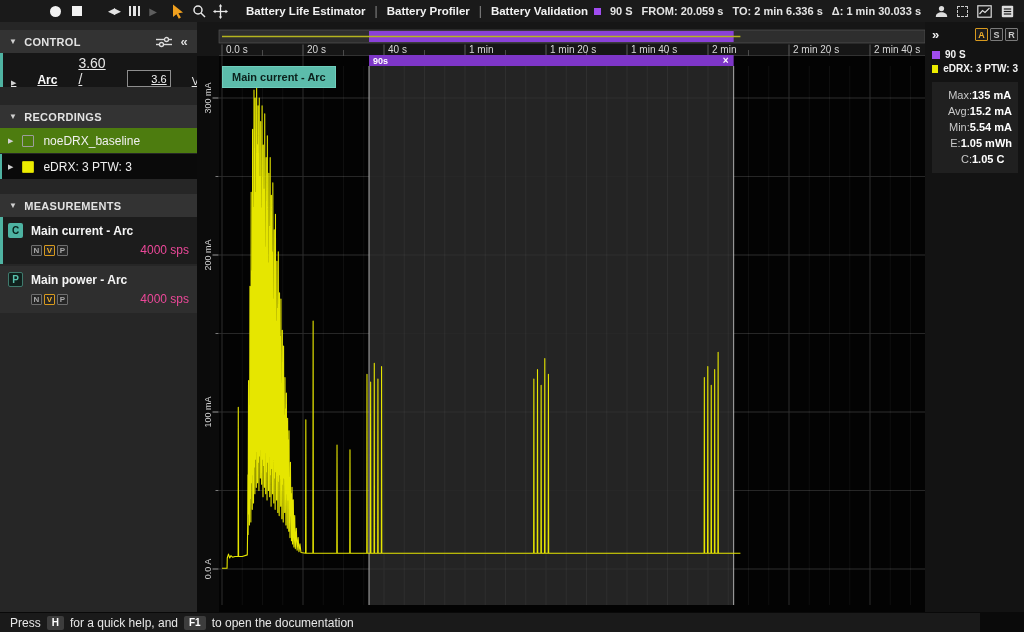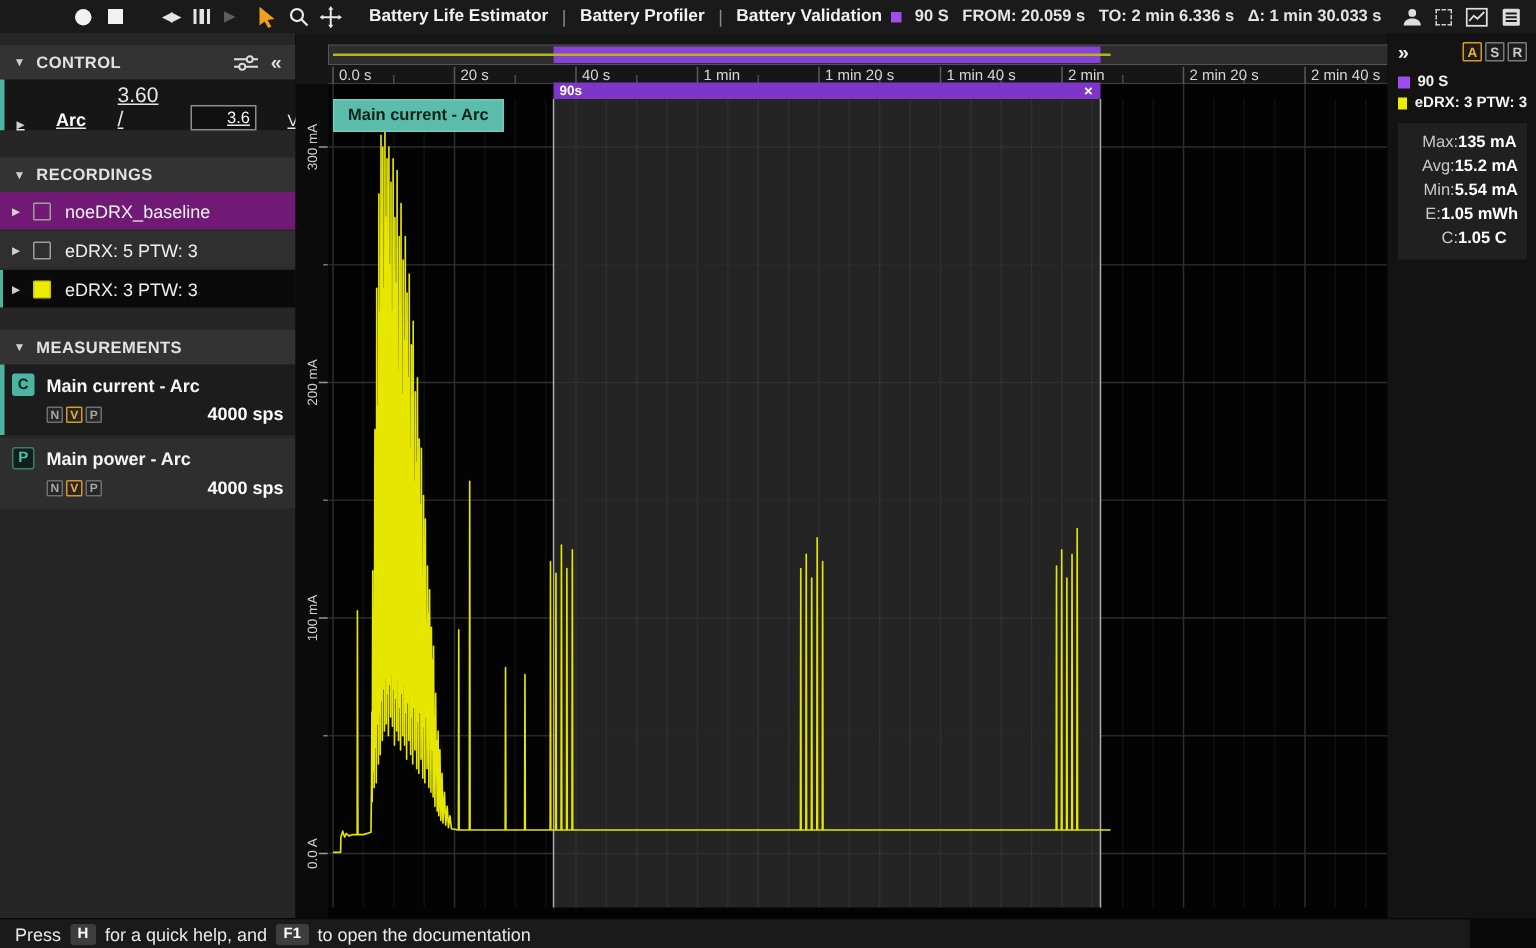--- a/index.html
+++ b/index.html
@@ -72,21 +72,21 @@
   .badge-p { background:#10201c; border:1px solid #3f7a6d; color:#57c0ac; }
   .meas-name { font-size:12px; font-weight:bold; color:#f5f5f5; }
   .meas-line2 { display:flex; align-items:center; margin-top:5px; padding-left:23px; }
   .nvp { display:flex; gap:2px; }
   .chipkey {
     min-width:11px; height:11px; padding:0 1px; border:1px solid #6e6e6e; color:#a8a8a8;
     font-size:8px; font-weight:bold; display:flex; align-items:center; justify-content:center;
     background:#262626; border-radius:1px;
   }
   .chipkey.active { border-color:#d89a1e; color:#f2b02a; }
-  .sps { margin-left:auto; font-size:12px; font-weight:bold; color:#ffffff; }
+  .sps { margin-left:auto; font-size:12px; font-weight:normal; color:#ec4899; }
   
   .chart { position:absolute; top:22px; left:197px; width:728px; height:590px; background:#0b0b0b; }
   .chart svg { display:block; }
   .series-chip {
     position:absolute; left:25px; top:44px; height:22px; padding:0 9px;
     background:#5cbcab; color:#0b211c; font-size:11px; font-weight:bold;
     display:flex; align-items:center; border:1px solid #6fcdbc;
   }
   
   .rightpanel {
@@ -213,29 +213,24 @@
     <svg class="icon-svg" width="15" height="15" viewBox="0 0 15 15">
       <path d="M5 2.4 A6 6 0 1 0 10 2.4" fill="none" stroke="#f2f2f2" stroke-width="1.6"></path>
       <line x1="7.5" y1="0.5" x2="7.5" y2="6.5" stroke="#f2f2f2" stroke-width="1.6"></line>
     </svg>
   </div>
   <div class="gap"></div>
   <div class="section-header">
     <span class="tri">▼</span>
     <span>RECORDINGS</span>
   </div>
-  <div class="rec-row" style="background:#701a75">
+  <div class="rec-row" style="background:#4d7c0f">
     <span class="tri" style="font-size:7px">▶</span>
     <span class="checkbox"></span>
     <span>noeDRX_baseline</span>
-  </div>
-  <div class="rec-row" style="background:#2f2f2f">
-    <span class="tri" style="font-size:7px">▶</span>
-    <span class="checkbox"></span>
-    <span>eDRX: 5 PTW: 3</span>
   </div>
   <div class="rec-row" style="background:#0a0a0a;border-left:2px solid #4fb3a2;padding-left:6px">
     <span class="tri" style="font-size:7px">▶</span>
     <span class="checkbox" style="border-color: rgb(202, 202, 0); background: rgb(236, 236, 0);"></span>
     <span>eDRX: 3 PTW: 3</span>
   </div>
   <div class="gap" style="height:14px"></div>
   <div class="section-header">
     <span class="tri">▼</span>
     <span>MEASUREMENTS</span>

